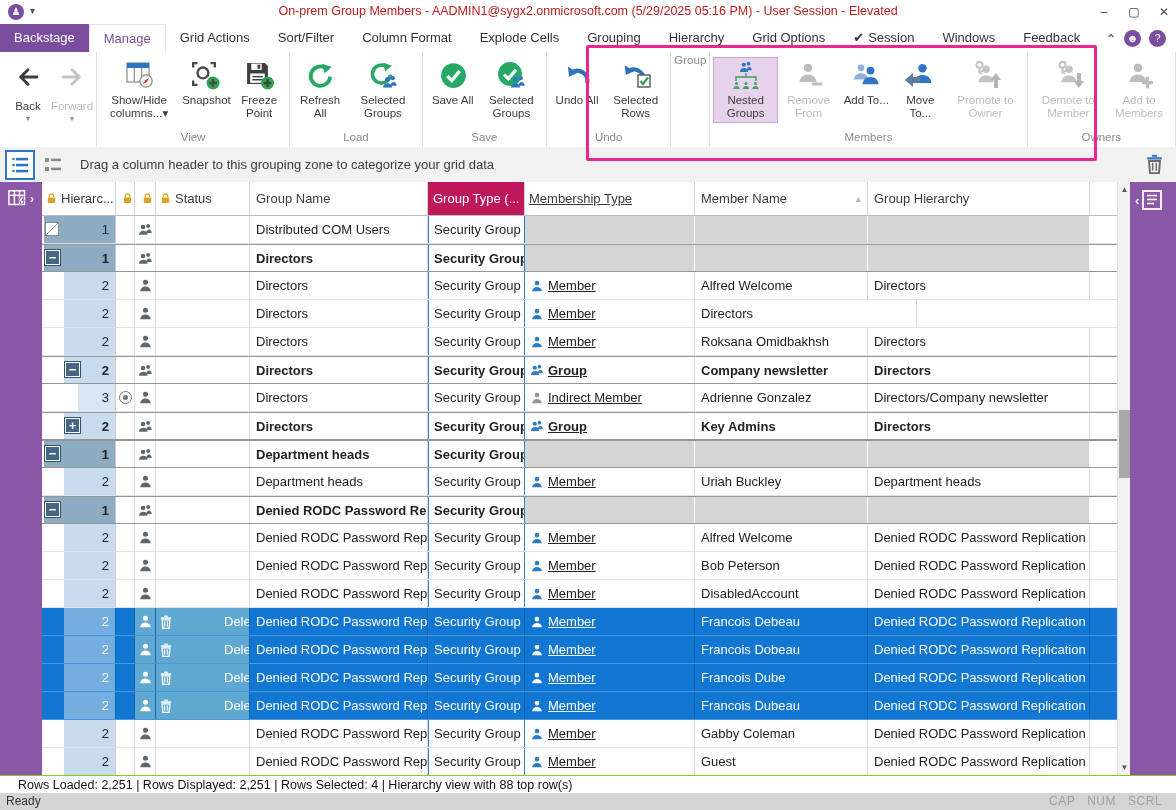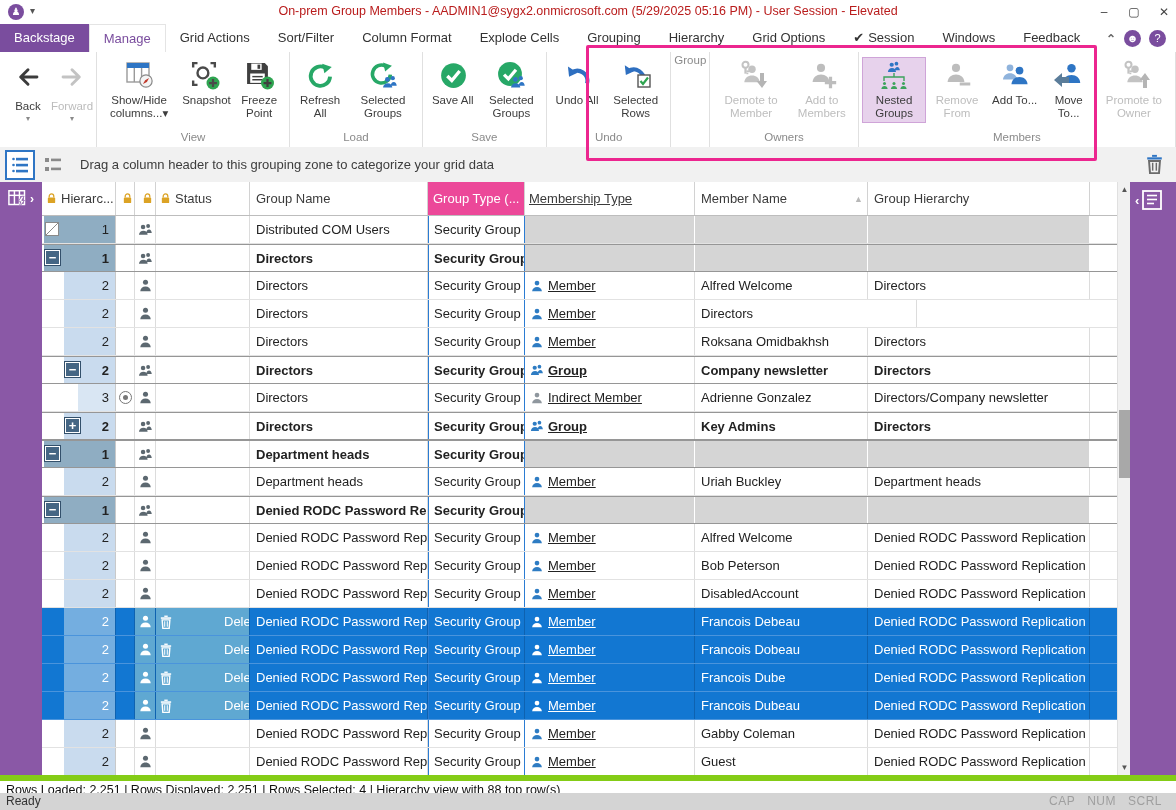--- a/index.html
+++ b/index.html
@@ -51,21 +51,21 @@
   #gz-trash{position:absolute;left:1146px;top:7px;color:#6b6b6b;}
 
   
   #gridarea{left:0;top:182px;width:1176px;height:593px;background:#fff;}
   #left-strip{left:0;top:0;width:42px;height:593px;background:#8a58a6;}
   #corner{left:0;top:0;width:42px;height:33px;display:flex;align-items:center;justify-content:center;color:#fff;}
   #gridmain{left:42px;top:0;width:1075px;height:593px;overflow:hidden;}
   #ghead{display:flex;height:33px;background:#fff;border-bottom:1px solid #bdbdbd;}
   .hc{display:flex;align-items:center;box-sizing:border-box;border-right:1px solid #d2d2d2;color:#3b3b3b;padding-left:4px;overflow:hidden;white-space:nowrap;}
   .hc .lk{margin-right:4px;flex:none;color:#dca325;}
-  .hc.hl{background:#ec4899;color:#fff;}
+  .hc.hl{background:#be185d;color:#fff;}
   .hc .sort{margin-left:auto;margin-right:4px;color:#b8b8b8;font-size:9px;}
   .w-hier{width:74px;} .w-a{width:19px;} .w-b{width:21px;} .w-status{width:94px;}
   .w-name{width:178px;} .w-type{width:97px;} .w-mem{width:170px;text-decoration:underline;} .w-mn{width:173px;}
   .w-gh{width:222px;} .w-fill{width:27px;border-right:none!important;}
   .row{display:flex;height:28px;box-sizing:border-box;border-bottom:1px solid #e2e2e2;background:#fff;}
   .row.bold{border-top:1px solid #969696;border-bottom:1px solid #969696;font-weight:bold;}
   .c{box-sizing:border-box;border-right:1px solid #dcdcdc;display:flex;align-items:center;overflow:hidden;white-space:nowrap;height:100%;}
   .c .t{overflow:hidden;white-space:nowrap;}
   .hier{position:relative;border-right:1px solid #c9c9c9;}
   .lvlcell{position:absolute;top:0;bottom:0;right:0;display:flex;align-items:center;justify-content:flex-end;padding-right:6px;}
@@ -89,21 +89,21 @@
   .row.sel .hier{background:#1277d2;}
   .row.sel .ric,.row.sel .mic,.row.sel .tic{color:#fff;}
   #vscroll{left:1117px;top:0;width:13px;height:593px;background:#f1f1f1;border-left:1px solid #e0e0e0;}
   .sarrow{position:absolute;left:0;width:13px;height:13px;color:#555;font-size:8px;text-align:center;line-height:13px;}
   #sthumb{position:absolute;left:1px;top:228px;width:11px;height:68px;background:#a8a8a8;}
   #right-strip{left:1130px;top:0;width:46px;height:593px;background:#8a58a6;color:#fff;}
   #panel-tab{display:flex;align-items:center;gap:3px;padding:8px 0 0 5px;}
   #panel-tab .lt{font-weight:bold;font-size:13px;}
 
   
-  #sbar1{left:0;top:775px;width:1176px;height:18px;background:#fff;border-top:6px solid #84cc16;line-height:18px;padding-left:6px;box-sizing:border-box;font-size:12.5px;color:#111;}
+  #sbar1{left:0;top:775px;width:1176px;height:18px;background:#fff;border-top:1px solid #84cc16;line-height:18px;padding-left:18px;box-sizing:border-box;font-size:12.5px;color:#111;}
   #sbar2{left:0;top:793px;width:1176px;height:17px;background:#d4d4d4;line-height:17px;padding-left:6px;box-sizing:border-box;font-size:12px;color:#333;}
   #sbar2 .inds{position:absolute;right:14px;top:0;color:#9f9f9f;letter-spacing:.5px;}
   #sbar2 .inds span{margin-left:12px;}
 </style>
 </head>
 <body>
 
 <svg width="0" height="0" style="position:absolute">
   <defs>
     <symbol id="i-person" viewBox="0 0 16 16">
@@ -352,41 +352,20 @@
     </div>
     <div class="gname">Undo</div>
   </div>
 
   <div class="rgroup">
     <div class="gname">Group</div>
   </div>
 
   <div class="rgroup">
     <div class="rbtns">
-      <div class="rbtn disabled">
-        <svg class="ric32" width="32" height="30" viewBox="0 0 32 30" style="color:#c3c3c3">
-            <use href="#i-person" x="6" y="3" width="22" height="22"></use>
-            <use href="#i-key" x="3" y="0" width="15" height="17"></use>
-            <polygon points="25,13 25,21 21.5,21 27,28 32,21 29,21 29,13" fill="#b5b5b5"></polygon>
-          </svg>
-        <div class="lbl">Demote to Member</div>
-      </div>
-      <div class="rbtn disabled">
-        <svg class="ric32" width="32" height="30" viewBox="0 0 32 30" style="color:#bdbdbd">
-            <use href="#i-person" x="3" y="1" width="24" height="24"></use>
-            <use href="#i-plus" x="18" y="16" width="13" height="13"></use>
-          </svg>
-        <div class="lbl">Add to Members</div>
-      </div>
-    </div>
-    <div class="gname">Owners</div>
-  </div>
-
-  <div class="rgroup">
-    <div class="rbtns">
       <div class="rbtn active">
         <svg class="ric32" width="32" height="30" viewBox="0 0 32 30">
             <g style="color:#2e75c4">
               <use href="#i-people" x="9" y="0" width="14" height="14"></use>
             </g>
             <path d="M16 13v4M6 21v-4h20v4" fill="none" stroke="#3da35c" stroke-width="1.4"></path>
             <g style="color:#3da35c">
               <use href="#i-person" x="2" y="21" width="9" height="9"></use>
               <use href="#i-person" x="11.5" y="21" width="9" height="9"></use>
               <use href="#i-person" x="21" y="21" width="9" height="9"></use>
@@ -425,20 +404,41 @@
         <svg class="ric32" width="32" height="30" viewBox="0 0 32 30" style="color:#c3c3c3">
             <use href="#i-person" x="6" y="3" width="22" height="22"></use>
             <use href="#i-key" x="3" y="0" width="15" height="17"></use>
             <polygon points="25,28 25,20 21.5,20 27,13 32,20 29,20 29,28" fill="#b5b5b5"></polygon>
           </svg>
         <div class="lbl">Promote to Owner</div>
       </div>
     </div>
     <div class="gname">Members</div>
   </div>
+
+  <div class="rgroup">
+    <div class="rbtns">
+      <div class="rbtn disabled">
+        <svg class="ric32" width="32" height="30" viewBox="0 0 32 30" style="color:#c3c3c3">
+            <use href="#i-person" x="6" y="3" width="22" height="22"></use>
+            <use href="#i-key" x="3" y="0" width="15" height="17"></use>
+            <polygon points="25,13 25,21 21.5,21 27,28 32,21 29,21 29,13" fill="#b5b5b5"></polygon>
+          </svg>
+        <div class="lbl">Demote to Member</div>
+      </div>
+      <div class="rbtn disabled">
+        <svg class="ric32" width="32" height="30" viewBox="0 0 32 30" style="color:#bdbdbd">
+            <use href="#i-person" x="3" y="1" width="24" height="24"></use>
+            <use href="#i-plus" x="18" y="16" width="13" height="13"></use>
+          </svg>
+        <div class="lbl">Add to Members</div>
+      </div>
+    </div>
+    <div class="gname">Owners</div>
+  </div>
 </div>
 <div id="pink-box" class="abs"></div>
 
 <div id="groupzone" class="abs">
   <div class="gz-btn on">
       <svg width="18" height="18" style="color:#2e75c4">
         <use href="#i-glist1"></use>
       </svg>
     </div>
   <div class="gz-btn">

